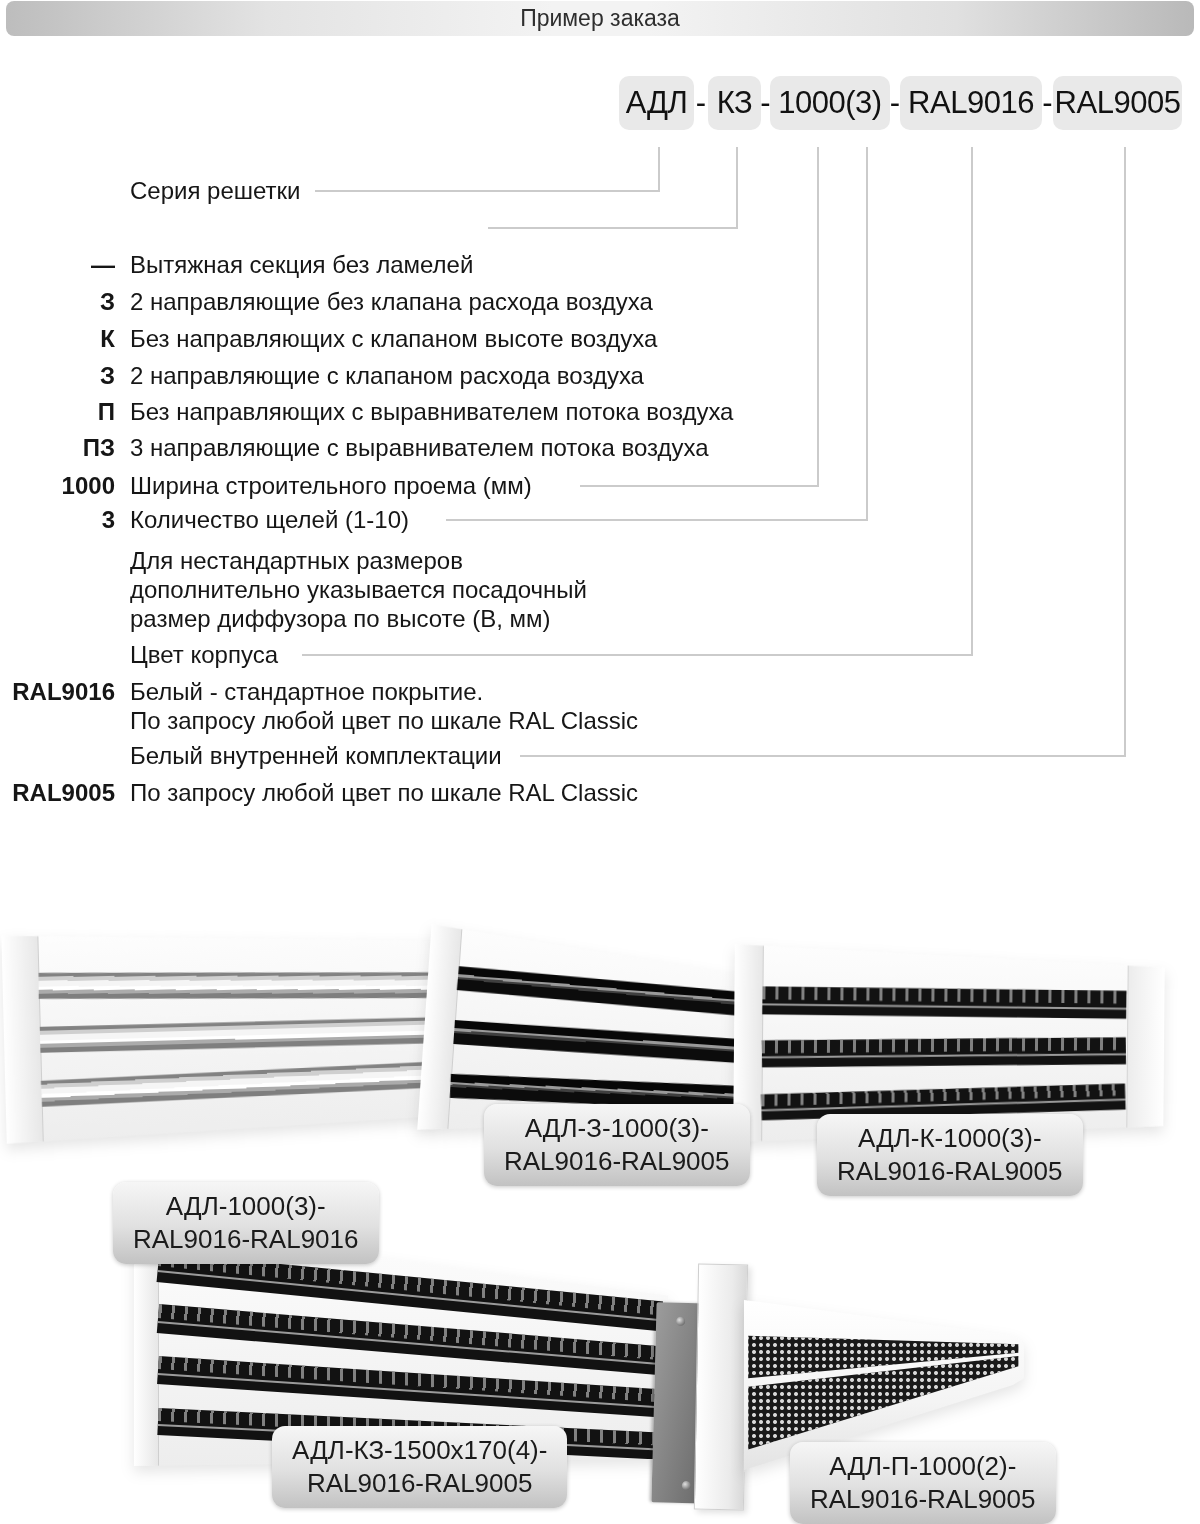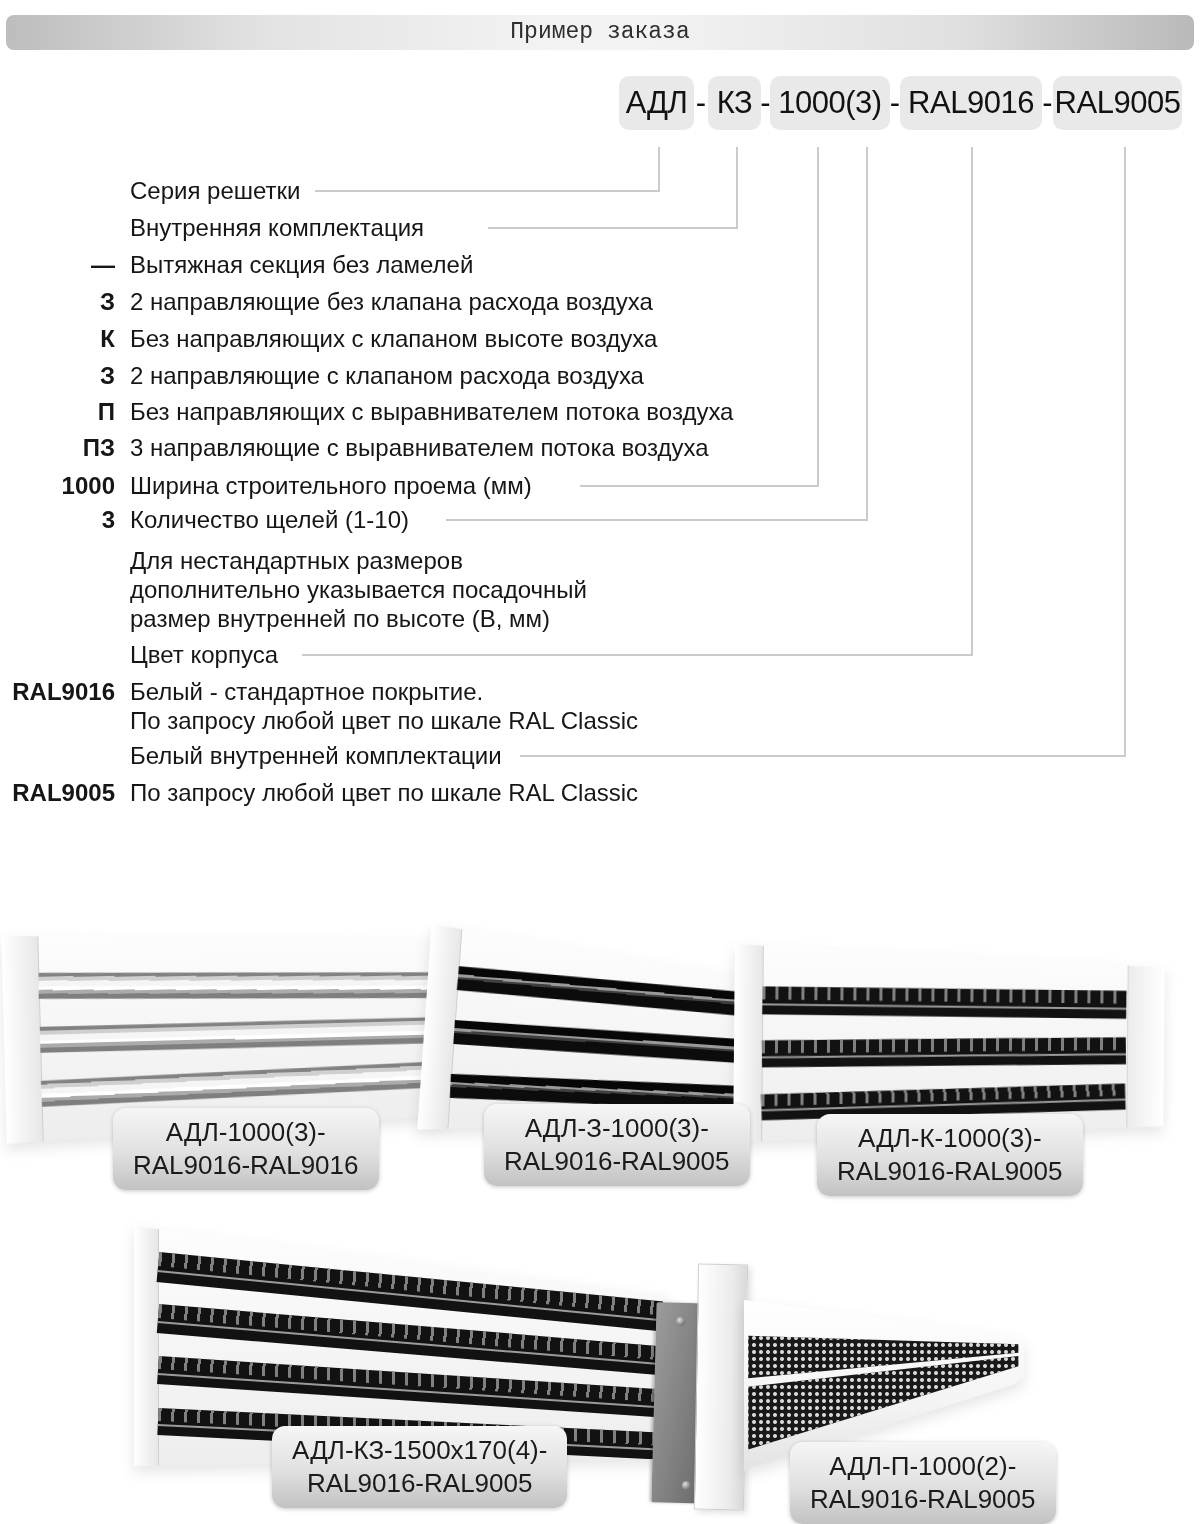--- a/index.html
+++ b/index.html
@@ -1,21 +1,21 @@
 <!DOCTYPE html>
 <html><head>
 <meta charset="utf-8">
 <style>
   html,body{margin:0;padding:0;background:#ffffff;}
   .page{position:relative;width:1200px;height:1524px;background:#ffffff;overflow:hidden;
         font-family:"Liberation Sans", sans-serif;color:#161616;}
 
   
-  .topbar{position:absolute;left:6px;top:15px;width:1188px;height:35px;border-radius:8px;
-          background:linear-gradient(90deg,#bdbdbd 0%,#e3e3e3 22%,#f3f3f3 46%,#f3f3f3 54%,#e0e0e0 80%,#b9b9b9 100%);font-family:Liberation Mono, monospace;}
+  .topbar{position:absolute;left:6px;top:1px;width:1188px;height:35px;border-radius:8px;
+          background:linear-gradient(90deg,#bdbdbd 0%,#e3e3e3 22%,#f3f3f3 46%,#f3f3f3 54%,#e0e0e0 80%,#b9b9b9 100%);}
   .topbar .title{width:100%;text-align:center;font-size:23px;line-height:35px;color:#2e2e2e;}
 
   
   .obox{position:absolute;top:76px;height:54px;background:#e9e9e9;border-radius:10px;
         display:flex;align-items:center;justify-content:center;
         font-size:31px;letter-spacing:-0.5px;color:#121212;}
   .osep{position:absolute;top:76px;height:54px;display:flex;align-items:center;justify-content:center;
         font-size:31px;color:#121212;}
 
   
@@ -89,24 +89,20 @@
   <div class="hline" style="left:446px;top:519px;width:422px"></div>
   <div class="vline" style="left:971px;top:147px;height:509px"></div>
   <div class="hline" style="left:302px;top:654px;width:671px"></div>
   <div class="vline" style="left:1124px;top:147px;height:610px"></div>
   <div class="hline" style="left:520px;top:755px;width:606px"></div>
 
   <div class="lrow" style="top:176px">
     <span class="lcode"></span>
     <span class="ltext b">Серия решетки</span>
   </div>
-  <div class="lrow" style="top:213px">
-    <span class="lcode"></span>
-    <span class="ltext b">Внутренняя комплектация</span>
-  </div>
 
   <div class="lrow" style="top:250px">
     <span class="lcode">—</span>
     <span class="ltext">Вытяжная секция без ламелей</span>
   </div>
   <div class="lrow" style="top:287px">
     <span class="lcode">З</span>
     <span class="ltext">2 направляющие без клапана расхода воздуха</span>
   </div>
   <div class="lrow" style="top:324px">
@@ -131,21 +127,21 @@
     <span class="ltext b">Ширина строительного проема (мм)</span>
   </div>
   <div class="lrow" style="top:505px">
     <span class="lcode">3</span>
     <span class="ltext b">Количество щелей (1-10)</span>
   </div>
 
   <div class="noteblock" style="top:546px">
     <div>Для нестандартных размеров</div>
     <div>дополнительно указывается посадочный</div>
-    <div>размер внутренней по высоте (В, мм)</div>
+    <div>размер диффузора по высоте (В, мм)</div>
   </div>
 
   <div class="lrow" style="top:640px">
     <span class="lcode"></span>
     <span class="ltext b">Цвет корпуса</span>
   </div>
   <div class="lrow" style="top:677px">
     <span class="lcode">RAL9016</span>
     <div class="ltext multi">
       <div>Белый - стандартное покрытие.</div>
@@ -208,21 +204,21 @@
   </div>
 
   <div class="flange" style="left:696px;top:1264px;width:48px;height:244px;transform:rotate(1deg)"></div>
   <div class="g" style="left:744px;top:1300px;width:280px;height:170px">
     <div class="gbody" style="background:linear-gradient(180deg,#ffffff 0%,#f4f4f4 60%,#e3e3e3 100%);clip-path:polygon(0 0,96% 21%,100% 25%,100% 46%,96% 50%,0 100%)">
       <div class="slot-perf" style="clip-path:polygon(1.5% 21%,98% 26%,98% 31%,1.5% 46%)"></div>
       <div class="slot-perf" style="clip-path:polygon(1.5% 51%,98% 33%,98% 39%,1.5% 88%)"></div>
     </div>
   </div>
 
-  <div class="plate" style="left:113px;top:1108px">
+  <div class="plate" style="left:113px;top:1182px">
     <div>АДЛ-1000(3)-</div>
     <div>RAL9016-RAL9016</div>
   </div>
   <div class="plate" style="left:484px;top:1104px">
     <div>АДЛ-З-1000(3)-</div>
     <div>RAL9016-RAL9005</div>
   </div>
   <div class="plate" style="left:817px;top:1114px">
     <div>АДЛ-К-1000(3)-</div>
     <div>RAL9016-RAL9005</div>

